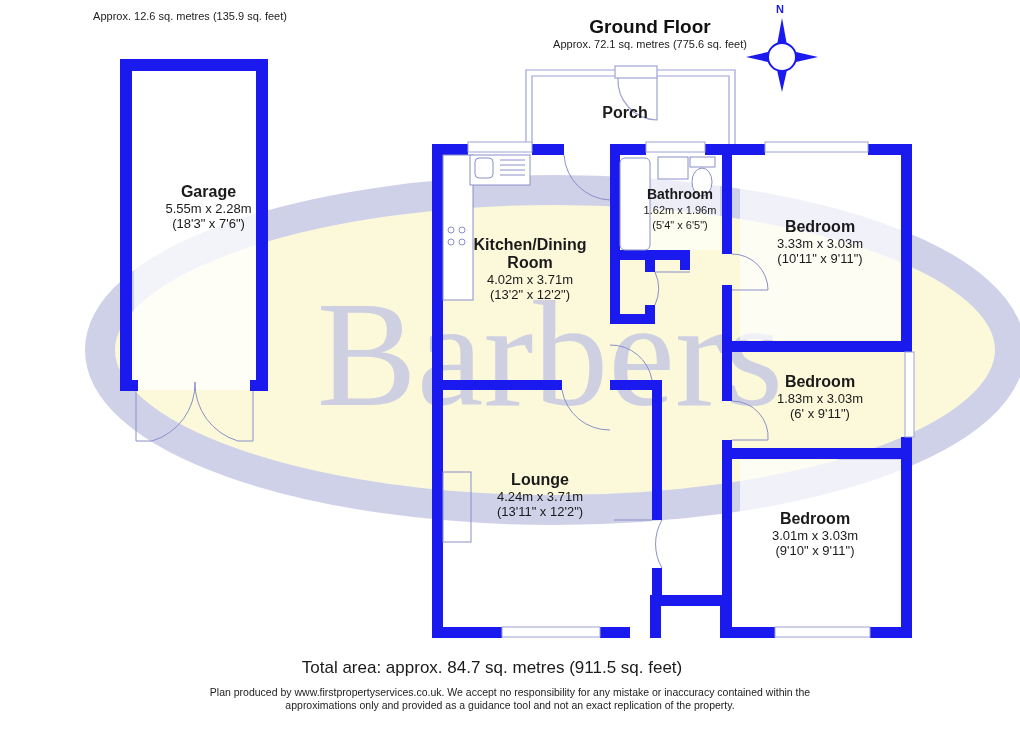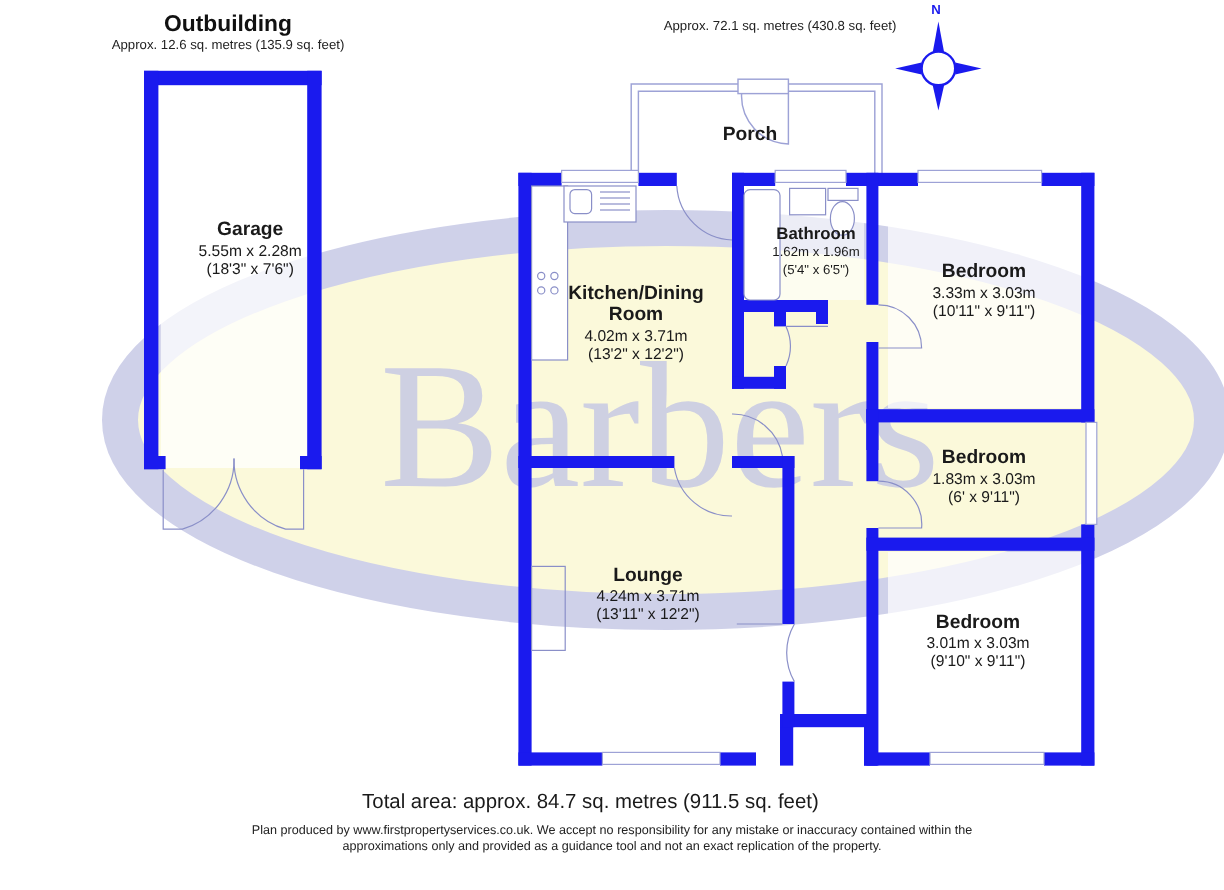--- a/index.html
+++ b/index.html
@@ -13,25 +13,25 @@
   .room-label .m { font-size: 13px; line-height: 15px; }
   .footer { position: absolute; left: 0; width: 984px; text-align: center; }
   .total { top: 658px; font-size: 17px; }
   .disclaimer { top: 686px; font-size: 10.5px; line-height: 12.6px; color: #222; width: 720px; left: 150px; }
   svg { position: absolute; left: 0; top: 0; }
 </style>
 </head>
 <body>
 
 <div class="heading" style="left:60px; top:10px; width:260px;">
-  <div class="t">Outbuilding</div>
   <div class="s">Approx. 12.6 sq. metres (135.9 sq. feet)</div>
 </div>
 <div class="heading" style="left:500px; top:16px; width:300px;">
-  <div class="s">Approx. 72.1 sq. metres (430.8 sq. feet)</div>
+  <div class="t">Ground Floor</div>
+  <div class="s">Approx. 72.1 sq. metres (775.6 sq. feet)</div>
 </div>
 
 <svg width="1020" height="742" viewBox="0 0 1020 742">
 
   <g>
     <ellipse cx="555" cy="350" rx="455" ry="160" fill="#fbf8d4" stroke="#c7c9e6" stroke-width="30" opacity="0.85"></ellipse>
     <text x="550" y="405" text-anchor="middle" font-family="Liberation Serif, serif" font-size="150" fill="#c4c6e4" opacity="0.8">Barbers</text>
   </g>
 
   <rect x="134" y="72" width="128" height="318" fill="#ffffff" opacity="0.75"></rect>

